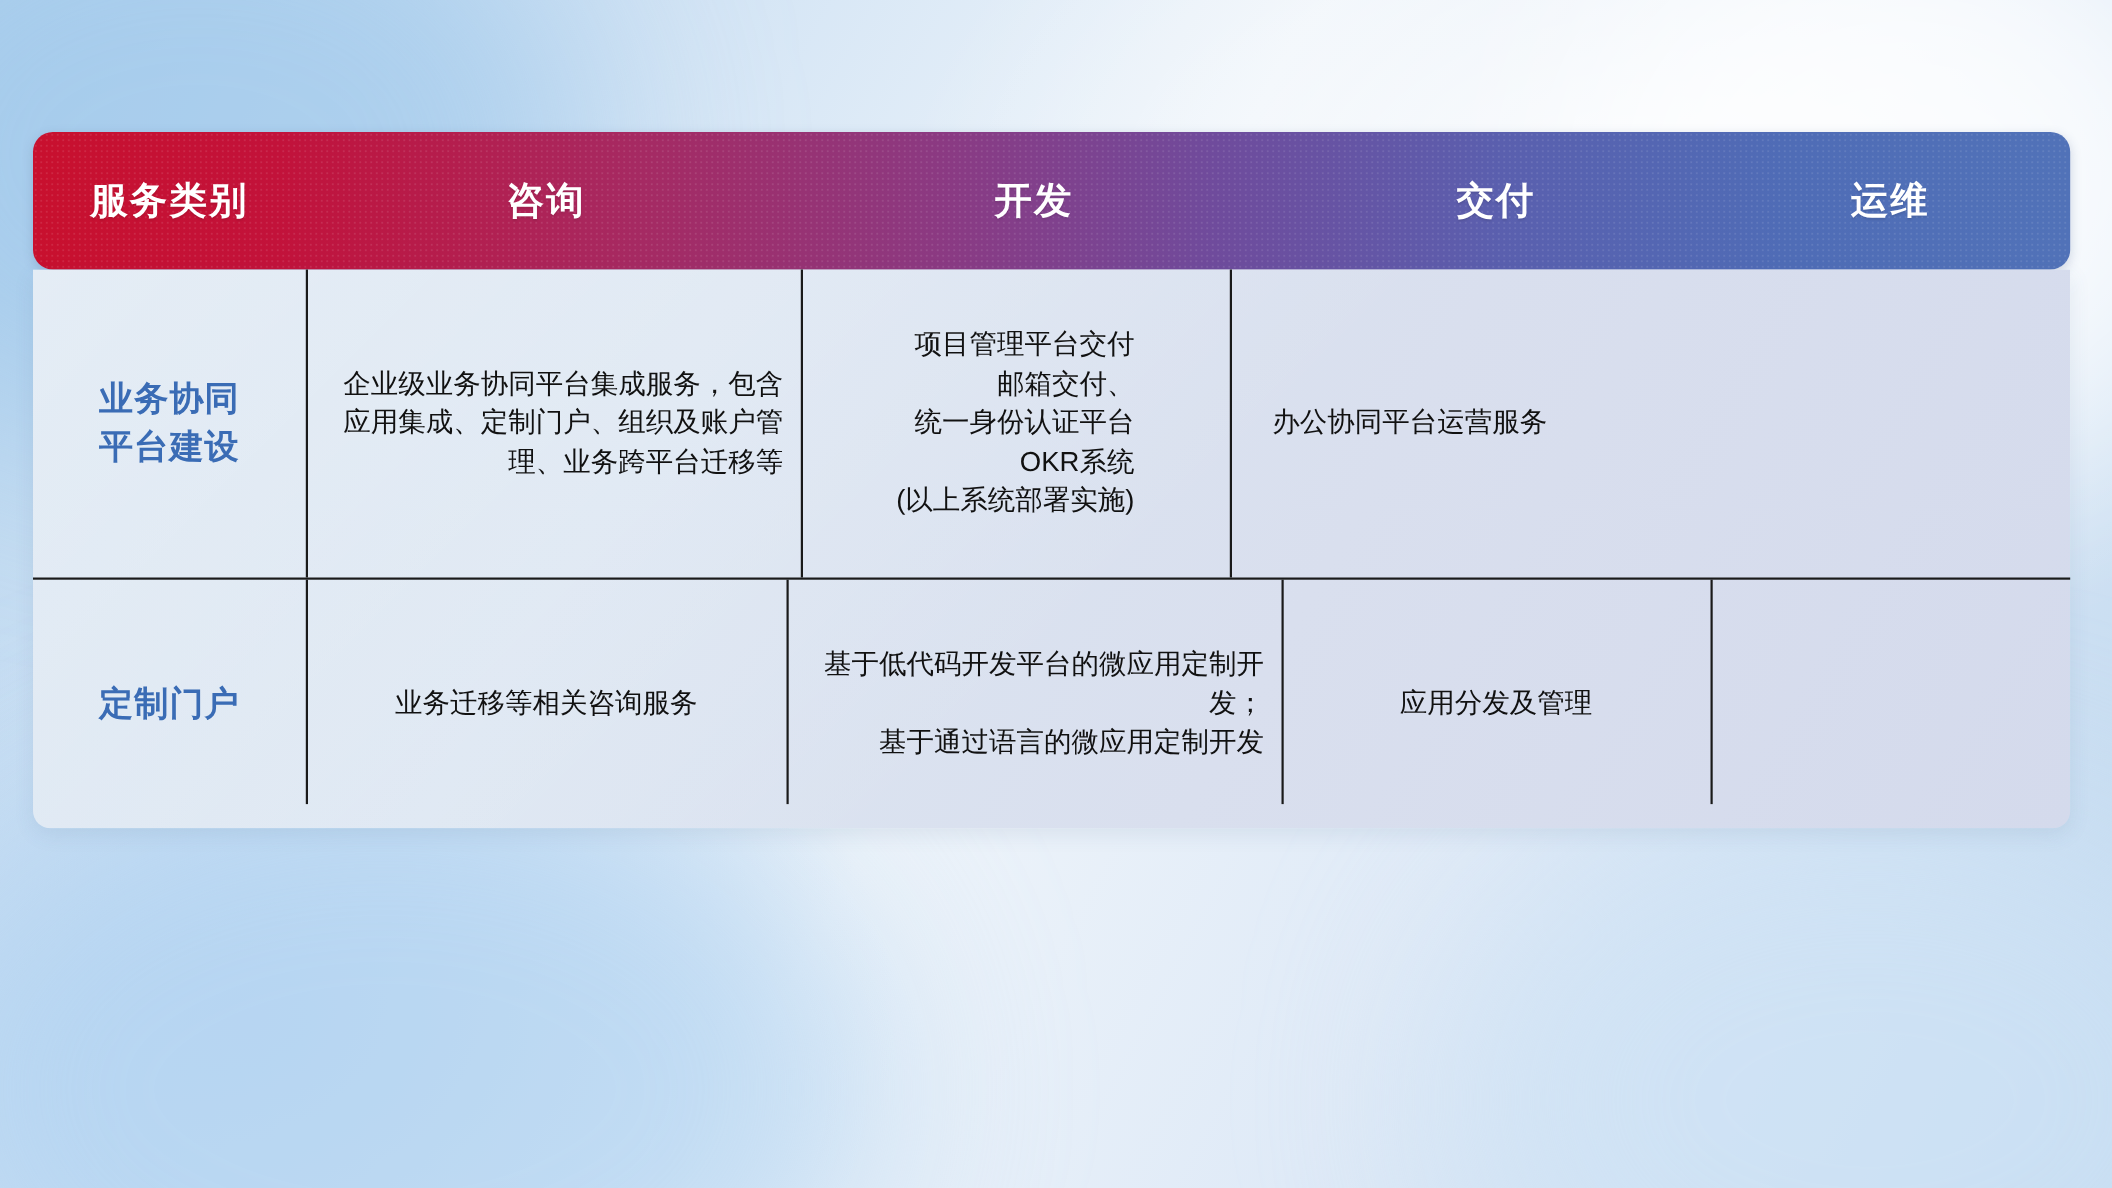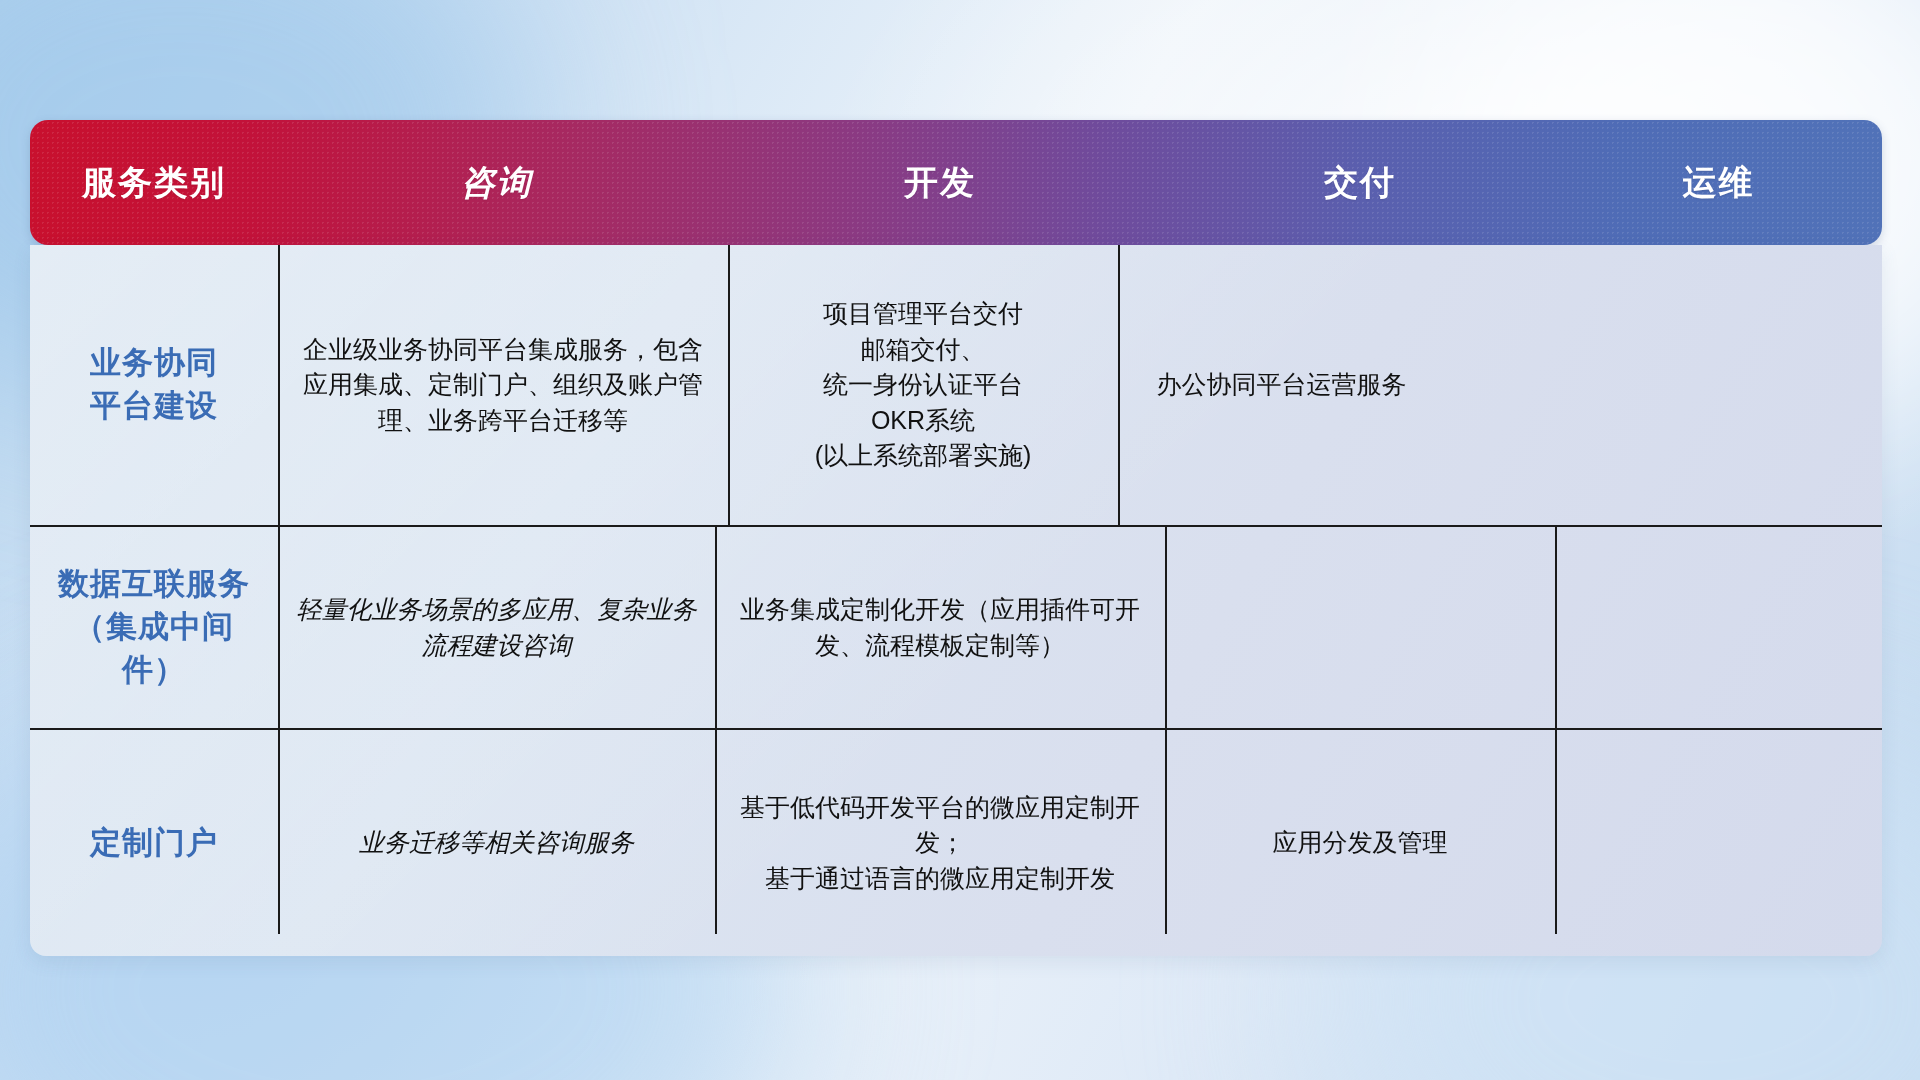--- a/index.html
+++ b/index.html
@@ -91,21 +91,21 @@
   .trow {
     display: flex;
     position: relative;
   }
   .trow + .trow { border-top: 2px solid #1a1a1a; }
 
   .td {
     display: flex;
     align-items: center;
     justify-content: center;
-    text-align: center;
+    text-align: right;
     padding: 10px 16px;
     font-size: 25px;
     line-height: 1.42;
     color: #111111;
     position: relative;
   }
 
   
   .td.sep-left::before {
     content: "";
@@ -121,21 +121,21 @@
   .td.cat {
     color: #3a6cb5;
     font-size: 31px;
     font-weight: bold;
     line-height: 1.38;
     letter-spacing: 1px;
   }
 
   
   .c0 { width: 248px; }
-  .c1 { width: 437px; font-style: italic; }
+  .c1 { width: 437px; }
   .c2 { width: 450px; }
   .c3 { width: 390px; }
   .c4 { width: 327px; }
 
   .r1 { height: 280px; }
   .r2 { height: 203px; }
   .r3 { height: 228px; }
 
   .nowrap-lines { white-space: pre-line; }
 </style>
@@ -164,28 +164,20 @@
 平台建设</div>
       <div class="td c2 sep-left">企业级业务协同平台集成服务，包含应用集成、定制门户、组织及账户管理、业务跨平台迁移等</div>
       <div class="td c3 sep-left nowrap-lines">项目管理平台交付
 邮箱交付、
 统一身份认证平台
 OKR系统
 (以上系统部署实施)</div>
       <div class="td c4 sep-left">办公协同平台运营服务</div>
     </div>
 
-    <div class="trow r2">
-      <div class="td cat c0 nowrap-lines">数据互联服务
-（集成中间件）</div>
-      <div class="td c1 sep-left">轻量化业务场景的多应用、复杂业务流程建设咨询</div>
-      <div class="td c2 sep-left">业务集成定制化开发（应用插件可开发、流程模板定制等）</div>
-      <div class="td c3 sep-left"></div>
-      <div class="td c4 sep-left"></div>
-    </div>
 
     <div class="trow r3 last">
       <div class="td cat c0 nowrap-lines">定制门户</div>
       <div class="td c1 sep-left">业务迁移等相关咨询服务</div>
       <div class="td c2 sep-left nowrap-lines">基于低代码开发平台的微应用定制开发；
 基于通过语言的微应用定制开发</div>
       <div class="td c3 sep-left">应用分发及管理</div>
       <div class="td c4 sep-left"></div>
     </div>
 

